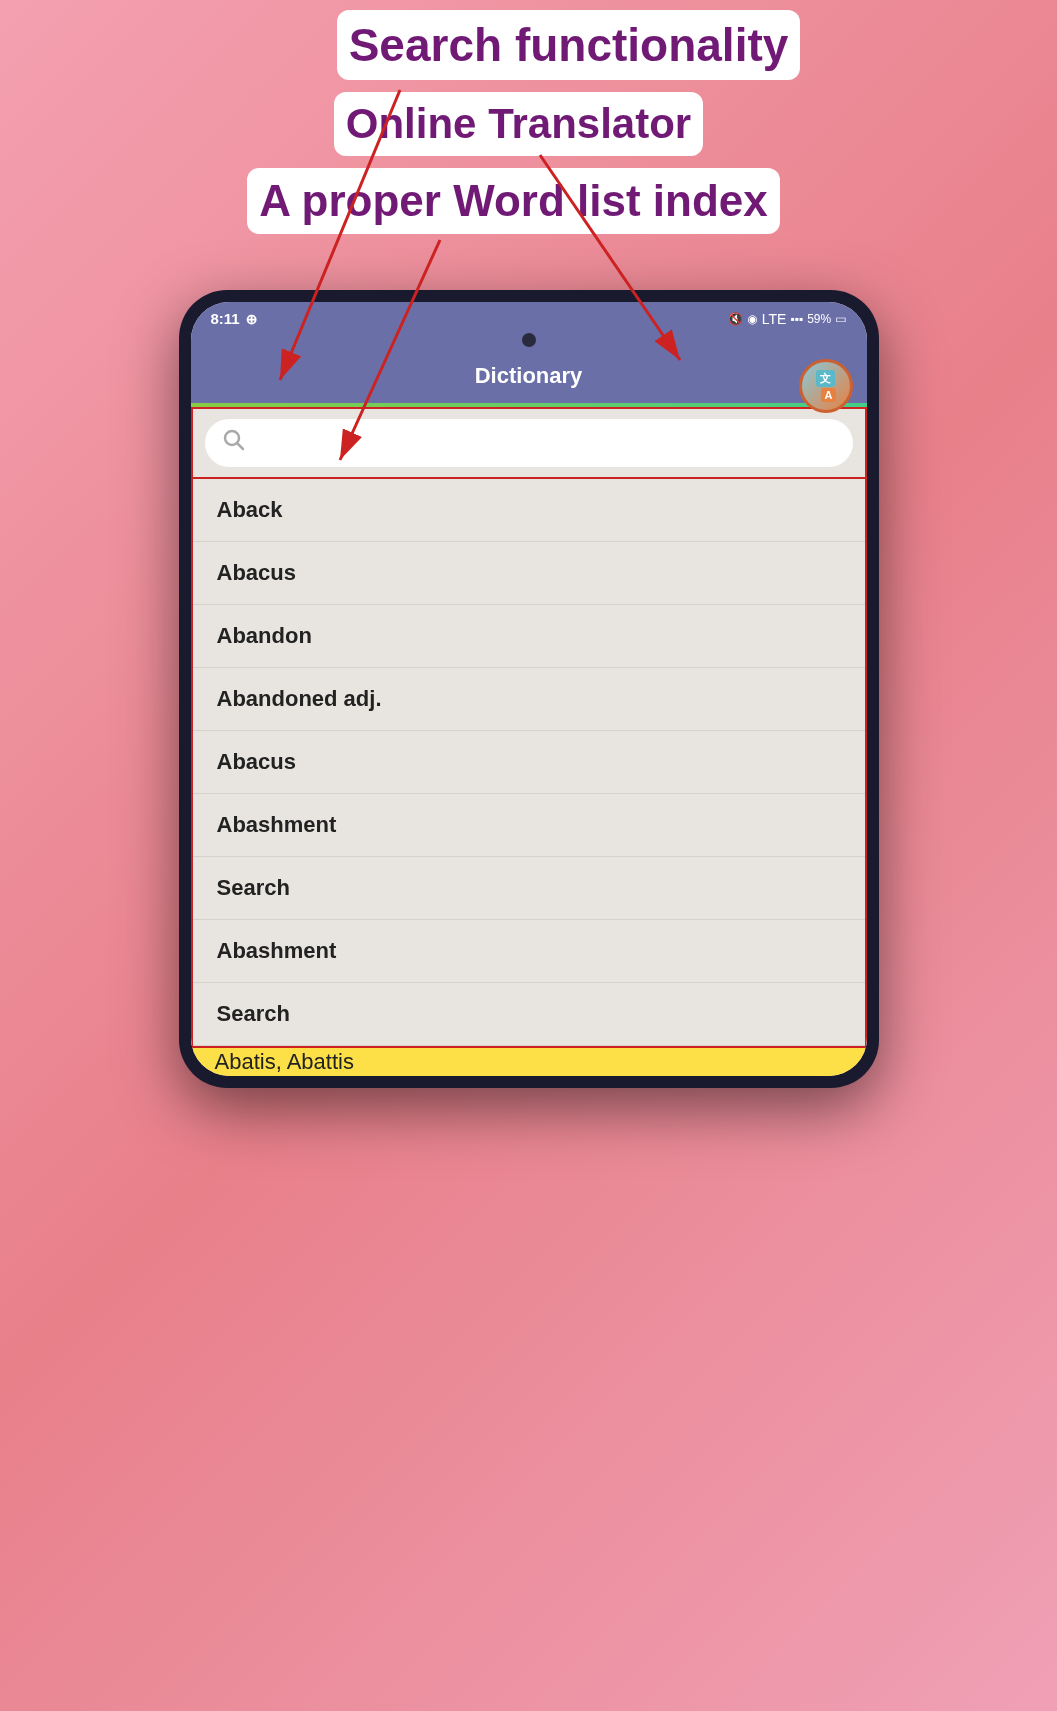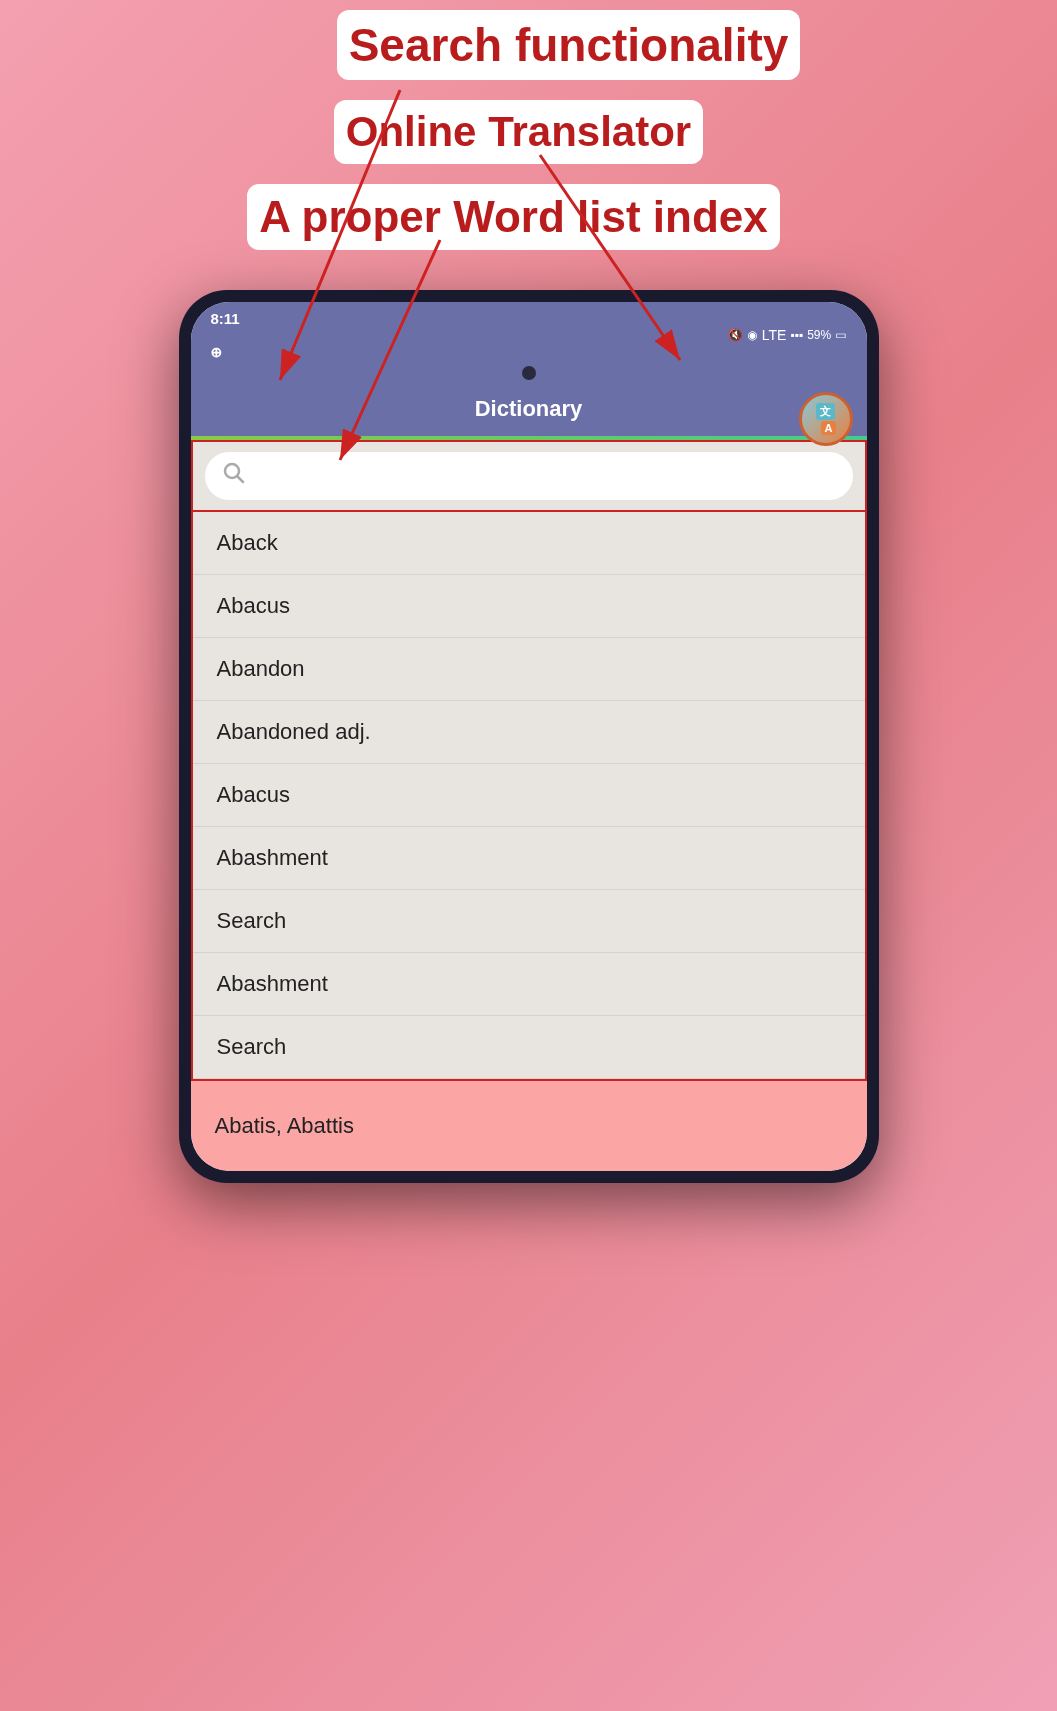--- a/index.html
+++ b/index.html
@@ -27,22 +27,22 @@
       align-items: center;
       padding-top: 10px;
     }
 
     .annotation-label {
       background: white;
       border-radius: 12px;
       padding: 8px 12px;
       font-size: 42px;
       font-weight: 900;
-      color: #b91c1c;
-      margin-bottom: 20px;
+      color: #701a75;
+      margin-bottom: 12px;
       display: inline-block;
     }
 
     .annotation-label.search {
       font-size: 46px;
       margin-left: 80px;
       align-self: center;
     }
 
     .annotation-label.translator {
@@ -80,25 +80,24 @@
       display: flex;
       justify-content: space-between;
       align-items: center;
       padding: 8px 20px 6px;
       font-size: 14px;
       color: white;
     }
 
     .status-left {
       display: flex;
-      align-items: flex-start;
-      gap: 17px;
+      align-items: flex-end;
+      gap: 6px;
       font-weight: 600;
       font-size: 15px;
-      flex-direction: column;
     }
 
     .status-right {
       display: flex;
       align-items: center;
       gap: 4px;
       font-size: 12px;
     }
 
     
@@ -217,28 +216,29 @@
       border-top: none;
     }
 
     .word-item {
       padding: 18px 24px;
       border-bottom: 1px solid #d5d2cc;
       font-size: 22px;
       color: #222;
       cursor: pointer;
       background: #e8e5e0;
+      font-weight: bold;
     }
 
     .word-item-last {
-      padding: 32px 24px;
+      padding: 1px 24px;
       font-size: 22px;
       color: #222;
       cursor: pointer;
-      background: #fca5a5;
+      background: #fde047;
       border-radius: 0 0 38px 38px;
     }
 
     
     .arrows-svg {
       position: absolute;
       top: 0;
       left: 0;
       width: 1057px;
       height: 480px;

